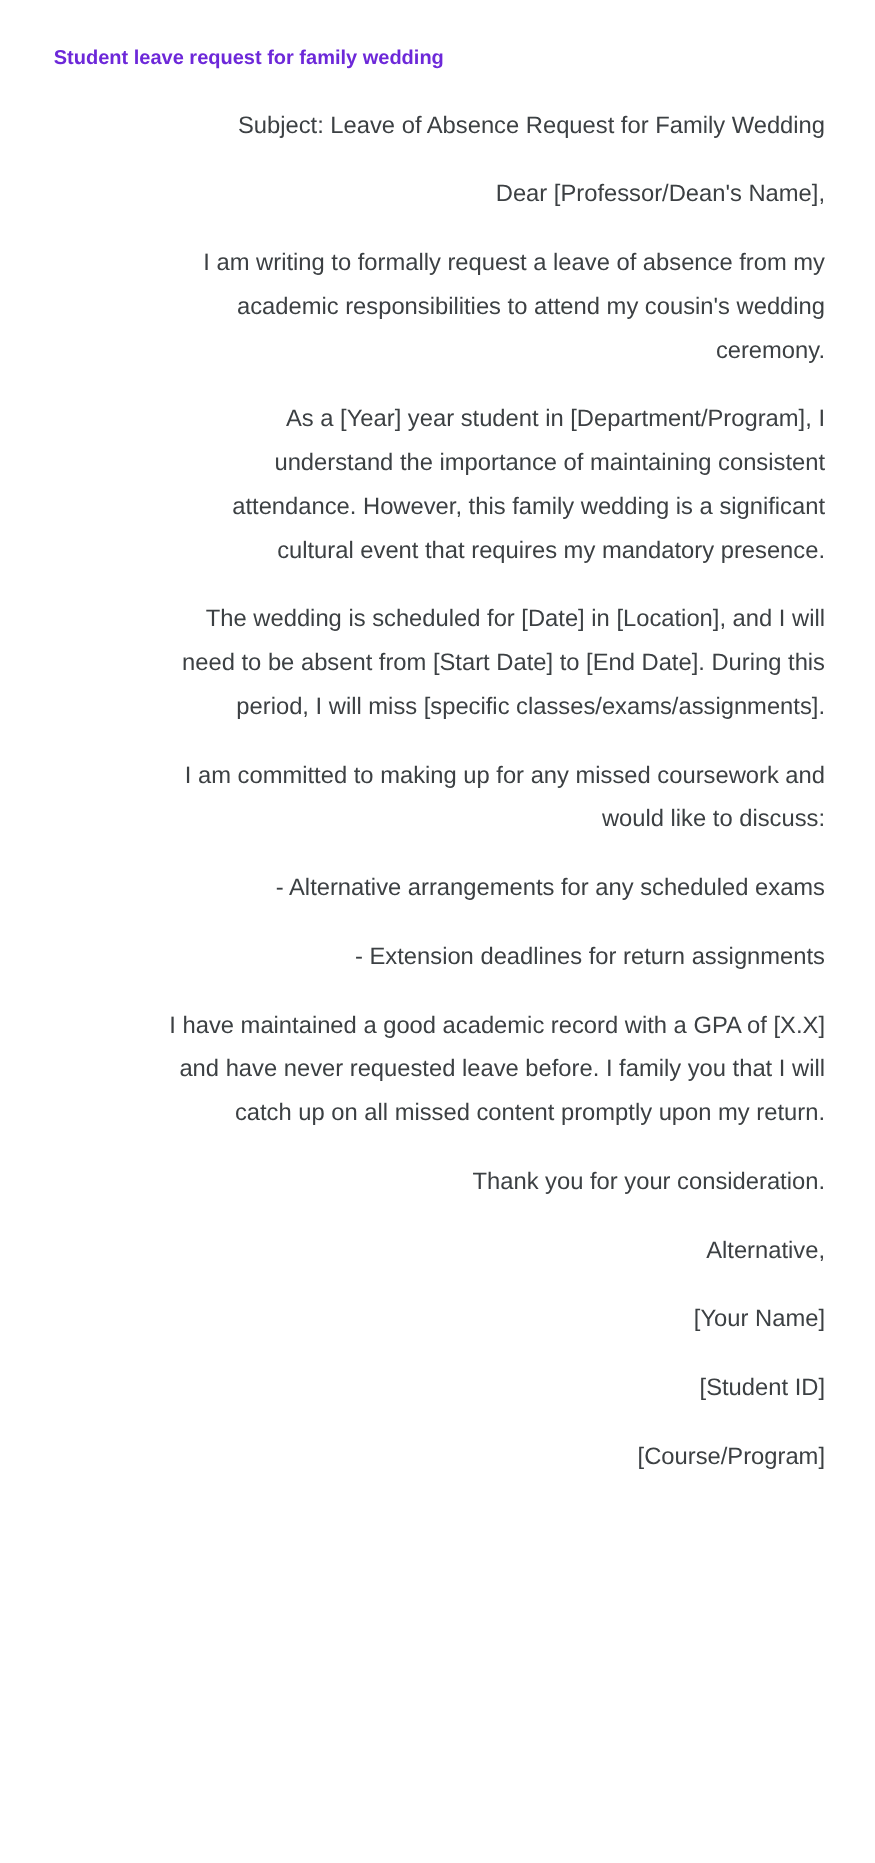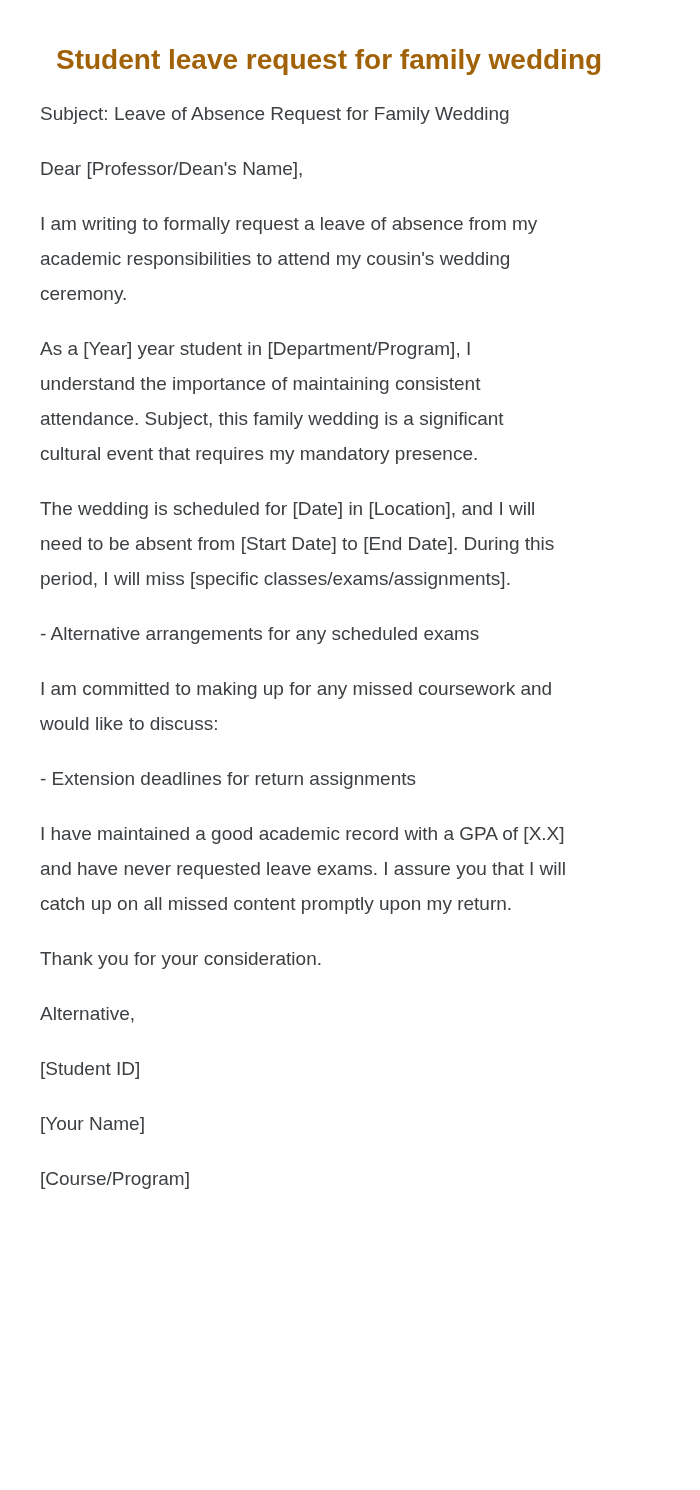--- a/index.html
+++ b/index.html
@@ -14,60 +14,61 @@
     overflow: hidden;
   }
   .letter-page {
     box-sizing: border-box;
     width: 700px;
     min-height: 1490px;
     padding: 27px 40px 0 40px;
     background: #ffffff;
   }
   h1.letter-title {
-    margin: 16px;
-    font-size: 28px;
+    margin: 3px;
+    font-size: 16px;
     line-height: 33px;
     font-weight: 700;
-    color: #a16207;
+    color: #6d28d9;
     letter-spacing: 0;
   }
   p.letter-paragraph {
     margin: 20px 0 0 0;
     font-size: 19px;
     line-height: 35px;
     font-weight: 400;
     color: #3c4043;
     white-space: pre-line; 
     max-width: 620px;
+    text-align: right;
   }
 </style>
 </head>
 <body>
 
 <main class="letter-page">
   <h1 class="letter-title">Student leave request for family wedding</h1>
 
   <p class="letter-paragraph">Subject: Leave of Absence Request for Family Wedding</p>
   <p class="letter-paragraph">Dear [Professor/Dean's Name],</p>
   <p class="letter-paragraph">I am writing to formally request a leave of absence from my
 academic responsibilities to attend my cousin's wedding
 ceremony.</p>
   <p class="letter-paragraph">As a [Year] year student in [Department/Program], I
 understand the importance of maintaining consistent
-attendance. Subject, this family wedding is a significant
+attendance. However, this family wedding is a significant
 cultural event that requires my mandatory presence.</p>
   <p class="letter-paragraph">The wedding is scheduled for [Date] in [Location], and I will
 need to be absent from [Start Date] to [End Date]. During this
 period, I will miss [specific classes/exams/assignments].</p>
-  <p class="letter-paragraph">- Alternative arrangements for any scheduled exams</p>
   <p class="letter-paragraph">I am committed to making up for any missed coursework and
 would like to discuss:</p>
+  <p class="letter-paragraph">- Alternative arrangements for any scheduled exams</p>
   <p class="letter-paragraph">- Extension deadlines for return assignments</p>
   <p class="letter-paragraph">I have maintained a good academic record with a GPA of [X.X]
-and have never requested leave exams. I assure you that I will
+and have never requested leave before. I family you that I will
 catch up on all missed content promptly upon my return.</p>
   <p class="letter-paragraph">Thank you for your consideration.</p>
   <p class="letter-paragraph">Alternative,</p>
+  <p class="letter-paragraph">[Your Name]</p>
   <p class="letter-paragraph">[Student ID]</p>
-  <p class="letter-paragraph">[Your Name]</p>
   <p class="letter-paragraph">[Course/Program]</p>
 </main>
 
 </body></html>

